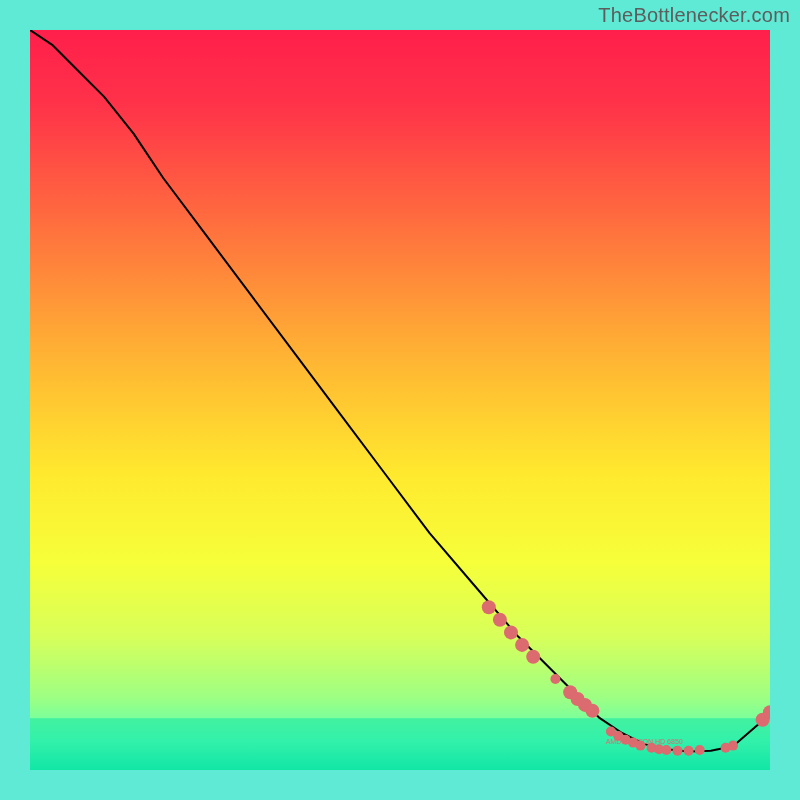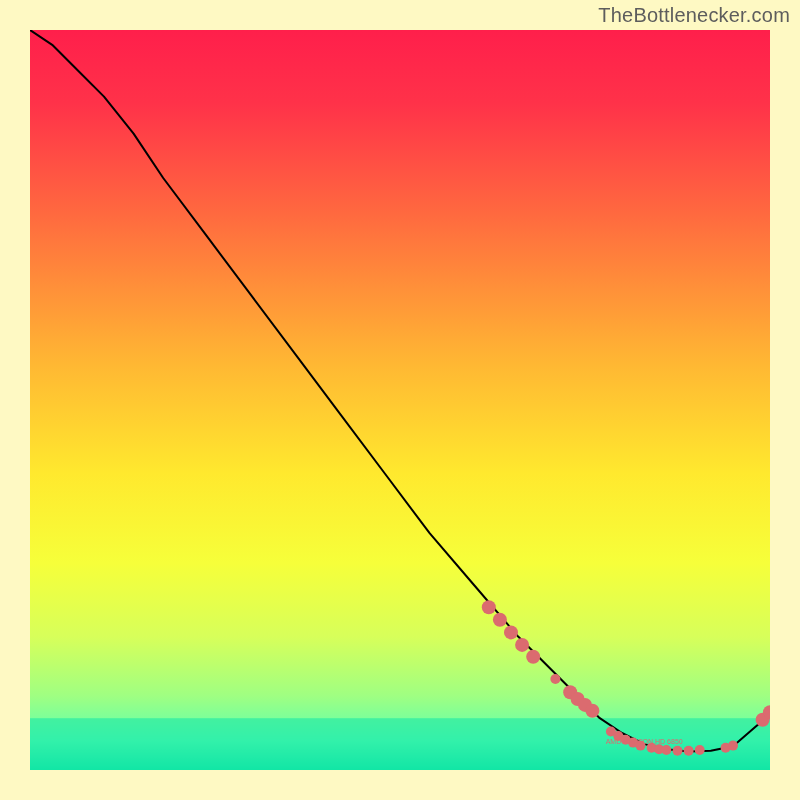--- a/index.html
+++ b/index.html
@@ -8,21 +8,21 @@
     width: 800px;
     height: 800px;
     background: #000;
     font-family: Arial, Helvetica, sans-serif;
     overflow: hidden;
   }
   .outer {
     position: relative;
     width: 800px;
     height: 800px;
-    background: #fef9c3;
+    background: #5eead4;
     text-align: right;
   }
   .attribution {
     position: absolute;
     top: 4px;
     right: 10px;
     color: #5d5d5d;
     font-size: 20px;
     font-weight: 400;
     letter-spacing: 0.2px;

